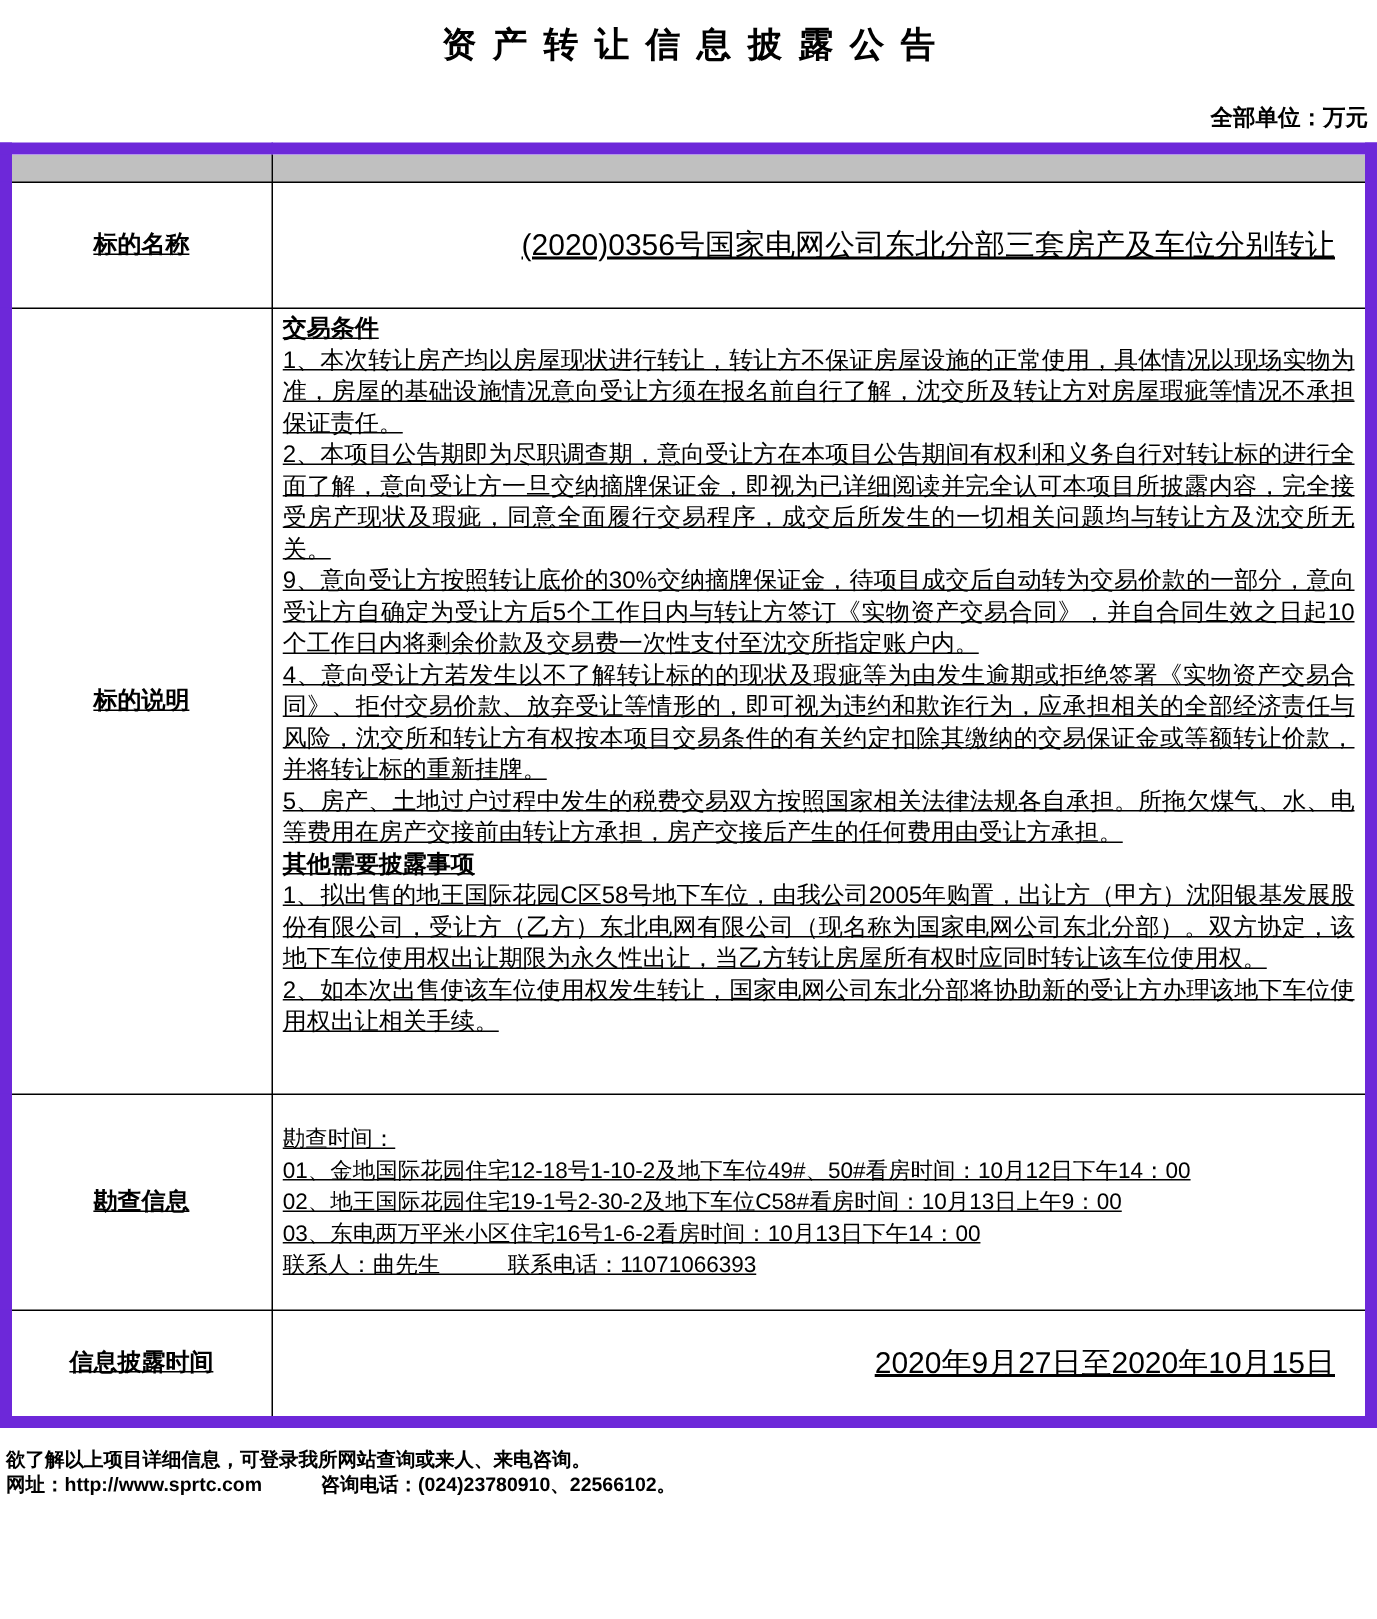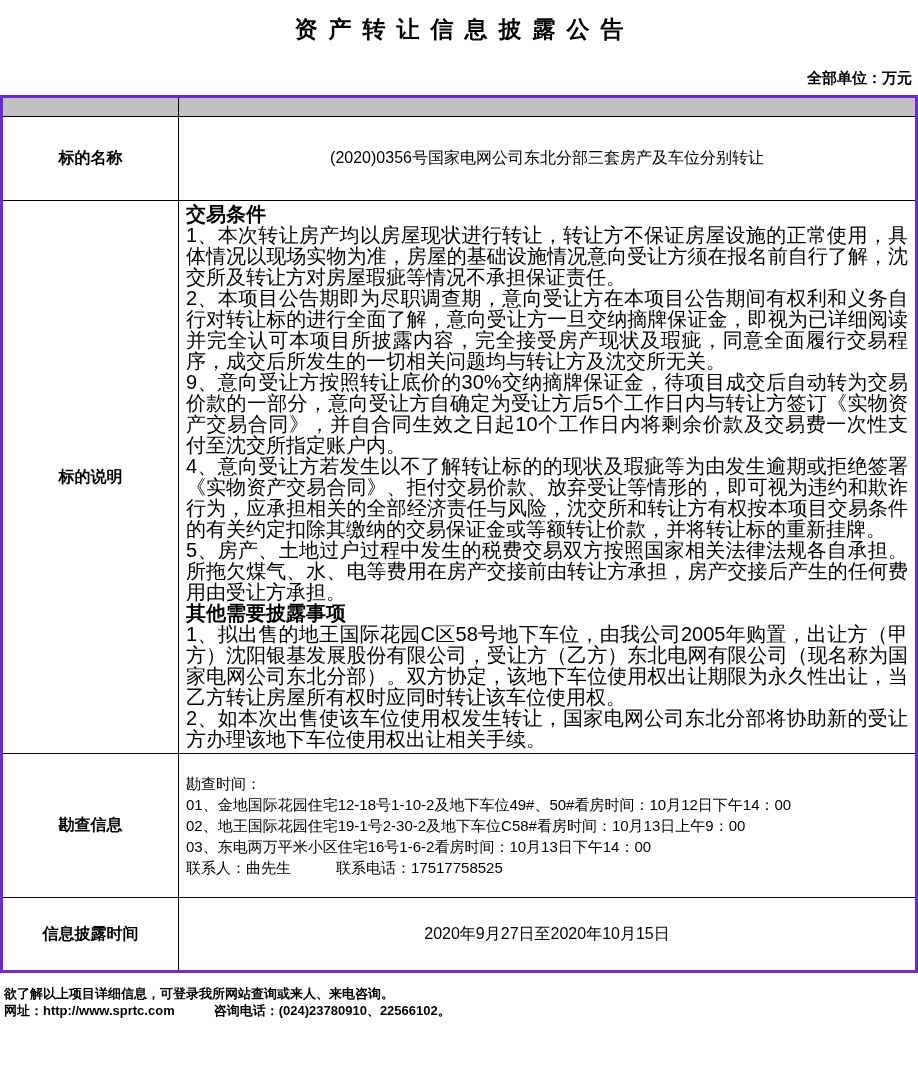--- a/index.html
+++ b/index.html
@@ -21,44 +21,45 @@
   .unit-note{
     text-align:right;
     font-weight:bold;
     font-size:15px;
     padding-right:6px;
     margin:24px 0 7px 0;
   }
   table.disclosure{
     width:100%;
     border-collapse:collapse;
-    border:3px solid #6d28d9;
+    border:8px solid #6d28d9;
     table-layout:fixed;
+    text-decoration:underline;
   }
   col.label-col{width:177px;}
   td{
     border:1px solid #000;
     vertical-align:middle;
     overflow:hidden;
   }
   tr.band td{height:18px;padding:0;}
   td.label-cell{
     text-align:center;
     font-weight:bold;
     font-size:16px;
     padding:2px;
   }
   td.value-cell{
-    text-align:center;
-    font-size:16px;
+    text-align:right;
+    font-size:20px;
     padding:2px 20px;
   }
   td.content-cell{
     padding:3px 7px;
-    font-size:20px;
+    font-size:16px;
     line-height:21px;
     text-align:justify;
     vertical-align:top;
   }
   td.survey-cell{
     padding:3px 7px;
     font-size:15px;
     line-height:21px;
     vertical-align:middle;
   }
@@ -111,21 +112,21 @@
     </td>
   </tr>
 
   <tr style="height:144px;">
     <td class="label-cell">勘查信息</td>
     <td class="survey-cell">
       <p>勘查时间：</p>
       <p>01、金地国际花园住宅12-18号1-10-2及地下车位49#、50#看房时间：10月12日下午14：00</p>
       <p>02、地王国际花园住宅19-1号2-30-2及地下车位C58#看房时间：10月13日上午9：00</p>
       <p>03、东电两万平米小区住宅16号1-6-2看房时间：10月13日下午14：00</p>
-      <p>联系人：曲先生　　　联系电话：17517758525</p>
+      <p>联系人：曲先生　　　联系电话：11071066393</p>
     </td>
   </tr>
 
   <tr style="height:74px;">
     <td class="label-cell">信息披露时间</td>
     <td class="value-cell">2020年9月27日至2020年10月15日</td>
   </tr>
 </tbody>
   </table>
 

